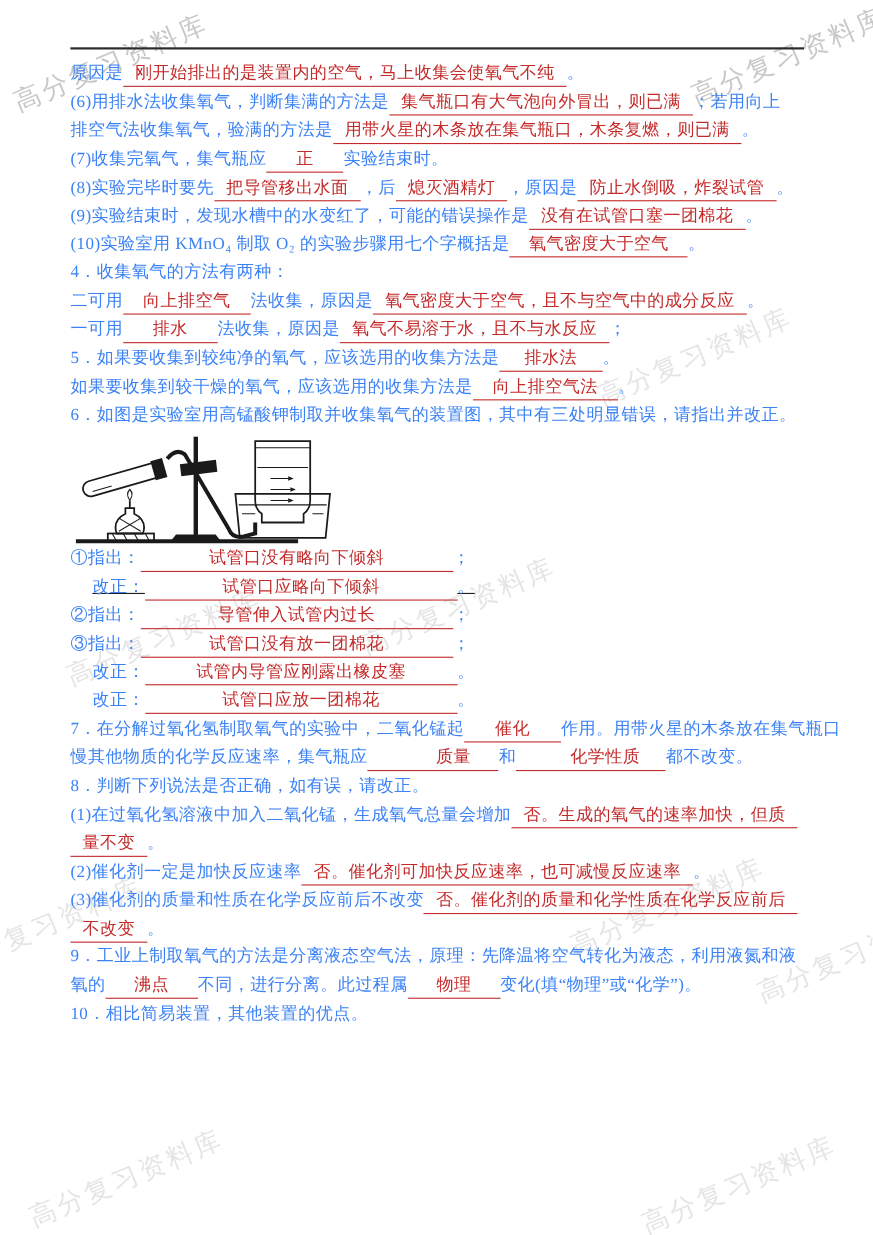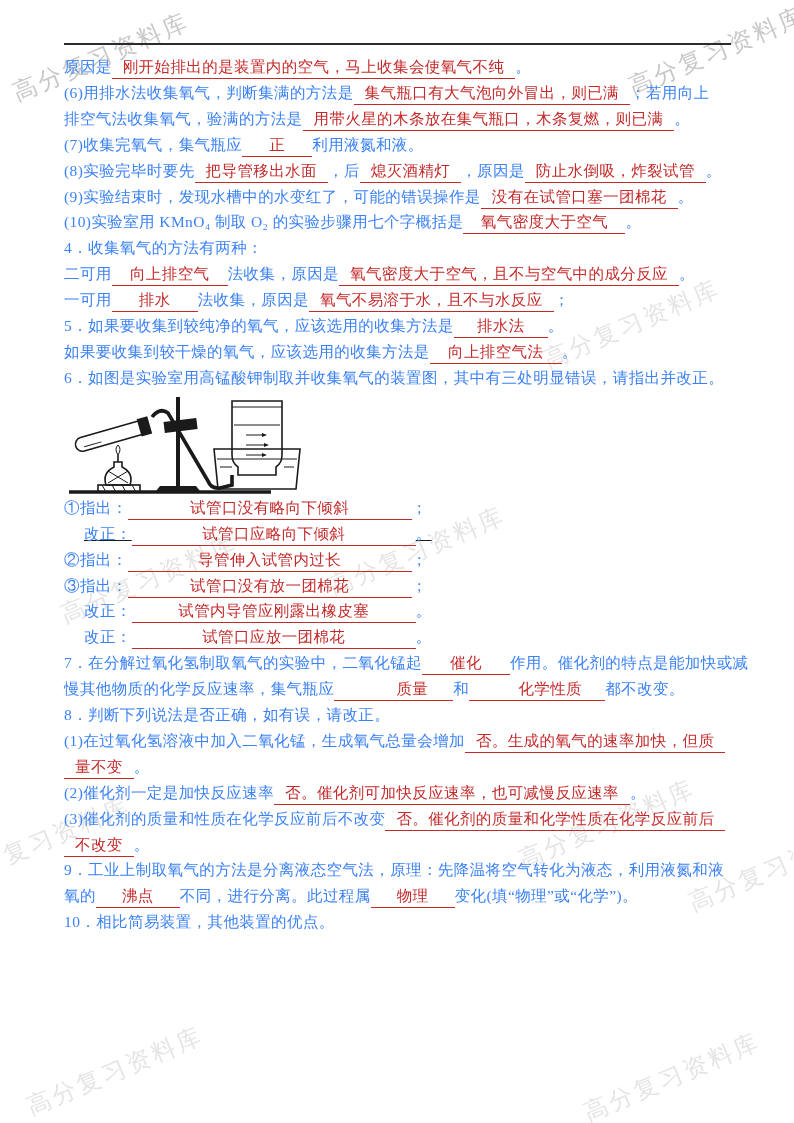--- a/index.html
+++ b/index.html
@@ -59,21 +59,21 @@
       <span class="wm light" style="left: -45px; top: 862px;">高分复习资料库</span>
       <span class="wm light" style="left: 690px; top: 888px;">高分复习资料库</span>
       <span class="wm light" style="left: 28px; top: 1092px;">高分复习资料库</span>
       <span class="wm light" style="left: 585px; top: 1098px;">高分复习资料库</span>
     </div>
   <div class="top-rule"></div>
   <div class="content" id="content">
       <div class="line"><span class="plain">原因是</span><span class="blank">刚开始排出的是装置内的空气，马上收集会使氧气不纯</span><span class="plain">。</span></div>
       <div class="line"><span class="plain">(6)用排水法收集氧气，判断集满的方法是</span><span class="blank">集气瓶口有大气泡向外冒出，则已满</span><span class="plain">；若用向上</span></div>
       <div class="line"><span class="plain">排空气法收集氧气，验满的方法是</span><span class="blank">用带火星的木条放在集气瓶口，木条复燃，则已满</span><span class="plain">。</span></div>
-      <div class="line"><span class="plain">(7)收集完氧气，集气瓶应</span><span class="blank" style="min-width: 48px;">正</span><span class="plain">利用液氮和液。</span></div>
+      <div class="line"><span class="plain">(7)收集完氧气，集气瓶应</span><span class="blank" style="min-width: 48px;">正</span><span class="plain">实验结束时。</span></div>
       <div class="line"><span class="plain">(8)实验完毕时要先</span><span class="blank">把导管移出水面</span><span class="plain">，后</span><span class="blank">熄灭酒精灯</span><span class="plain">，原因是</span><span class="blank">防止水倒吸，炸裂试管</span><span class="plain">。</span></div>
       <div class="line"><span class="plain">(9)实验结束时，发现水槽中的水变红了，可能的错误操作是</span><span class="blank">没有在试管口塞一团棉花</span><span class="plain">。</span></div>
       <div class="line"><span class="plain">(10)实验室用 KMnO₄ 制取 O₂ 的实验步骤用七个字概括是</span><span class="blank" style="min-width: 140px;">氧气密度大于空气</span><span class="plain">。</span></div>
       <div class="line"><span class="plain">4．收集氧气的方法有两种：</span></div>
       <div class="line"><span class="plain">二可用</span><span class="blank" style="min-width: 94px;">向上排空气</span><span class="plain">法收集，原因是</span><span class="blank">氧气密度大于空气，且不与空气中的成分反应</span><span class="plain">。</span></div>
       <div class="line"><span class="plain">一可用</span><span class="blank" style="min-width: 64px;">排水</span><span class="plain">法收集，原因是</span><span class="blank">氧气不易溶于水，且不与水反应</span><span class="plain">；</span></div>
       <div class="line"><span class="plain">5．如果要收集到较纯净的氧气，应该选用的收集方法是</span><span class="blank" style="min-width: 72px;">排水法</span><span class="plain">。</span></div>
       <div class="line"><span class="plain">如果要收集到较干燥的氧气，应该选用的收集方法是</span><span class="blank" style="min-width: 110px;">向上排空气法</span><span class="plain">。</span></div>
       <div class="line"><span class="plain">6．如图是实验室用高锰酸钾制取并收集氧气的装置图，其中有三处明显错误，请指出并改正。</span></div>
   <div class="figure-wrap">
@@ -131,21 +131,21 @@
         <polygon class="app-fill" points="196,60 201,62 196,64"></polygon>
       </g>
     </svg>
   </div>
 <div class="line"><span class="plain">①指出：</span><span class="blank" style="min-width: 262px;">试管口没有略向下倾斜</span><span class="plain">；</span></div>
       <div class="line" style="margin-left: 20px; text-decoration: underline;"><span class="plain">改正：</span><span class="blank" style="min-width: 262px;">试管口应略向下倾斜</span><span class="plain">。</span></div>
       <div class="line"><span class="plain">②指出：</span><span class="blank" style="min-width: 262px;">导管伸入试管内过长</span><span class="plain">；</span></div>
       <div class="line"><span class="plain">③指出：</span><span class="blank" style="min-width: 262px;">试管口没有放一团棉花</span><span class="plain">；</span></div>
       <div class="line" style="margin-left: 20px;"><span class="plain">改正：</span><span class="blank" style="min-width: 262px;">试管内导管应刚露出橡皮塞</span><span class="plain">。</span></div>
       <div class="line" style="margin-left: 20px;"><span class="plain">改正：</span><span class="blank" style="min-width: 262px;">试管口应放一团棉花</span><span class="plain">。</span></div>
-      <div class="line"><span class="plain">7．在分解过氧化氢制取氧气的实验中，二氧化锰起</span><span class="blank" style="min-width: 66px;">催化</span><span class="plain">作用。催化剂的特点是能加快或减</span></div>
+      <div class="line"><span class="plain">7．在分解过氧化氢制取氧气的实验中，二氧化锰起</span><span class="blank" style="min-width: 66px;">催化</span><span class="plain">作用。用带火星的木条放在集气瓶口</span></div>
       <div class="line"><span class="plain">慢其他物质的化学反应速率，集气瓶应</span><span class="blank" style="min-width: 60px; padding-left: 48px;">质量</span><span class="plain">和</span><span class="blank" style="min-width: 88px; padding-left: 37px;">化学性质</span><span class="plain">都不改变。</span></div>
       <div class="line"><span class="plain">8．判断下列说法是否正确，如有误，请改正。</span></div>
       <div class="line"><span class="plain">(1)在过氧化氢溶液中加入二氧化锰，生成氧气总量会增加</span><span class="blank">否。生成的氧气的速率加快，但质</span></div>
       <div class="line"><span class="blank">量不变</span><span class="plain">。</span></div>
       <div class="line"><span class="plain">(2)催化剂一定是加快反应速率</span><span class="blank">否。催化剂可加快反应速率，也可减慢反应速率</span><span class="plain">。</span></div>
       <div class="line"><span class="plain">(3)催化剂的质量和性质在化学反应前后不改变</span><span class="blank">否。催化剂的质量和化学性质在化学反应前后</span></div>
       <div class="line"><span class="blank">不改变</span><span class="plain">。</span></div>
       <div class="line"><span class="plain">9．工业上制取氧气的方法是分离液态空气法，原理：先降温将空气转化为液态，利用液氮和液</span></div>
       <div class="line"><span class="plain">氧的</span><span class="blank" style="min-width: 62px;">沸点</span><span class="plain">不同，进行分离。此过程属</span><span class="blank" style="min-width: 62px;">物理</span><span class="plain">变化(填“物理”或“化学”)。</span></div>
       <div class="line"><span class="plain">10．相比简易装置，其他装置的优点。</span></div>

